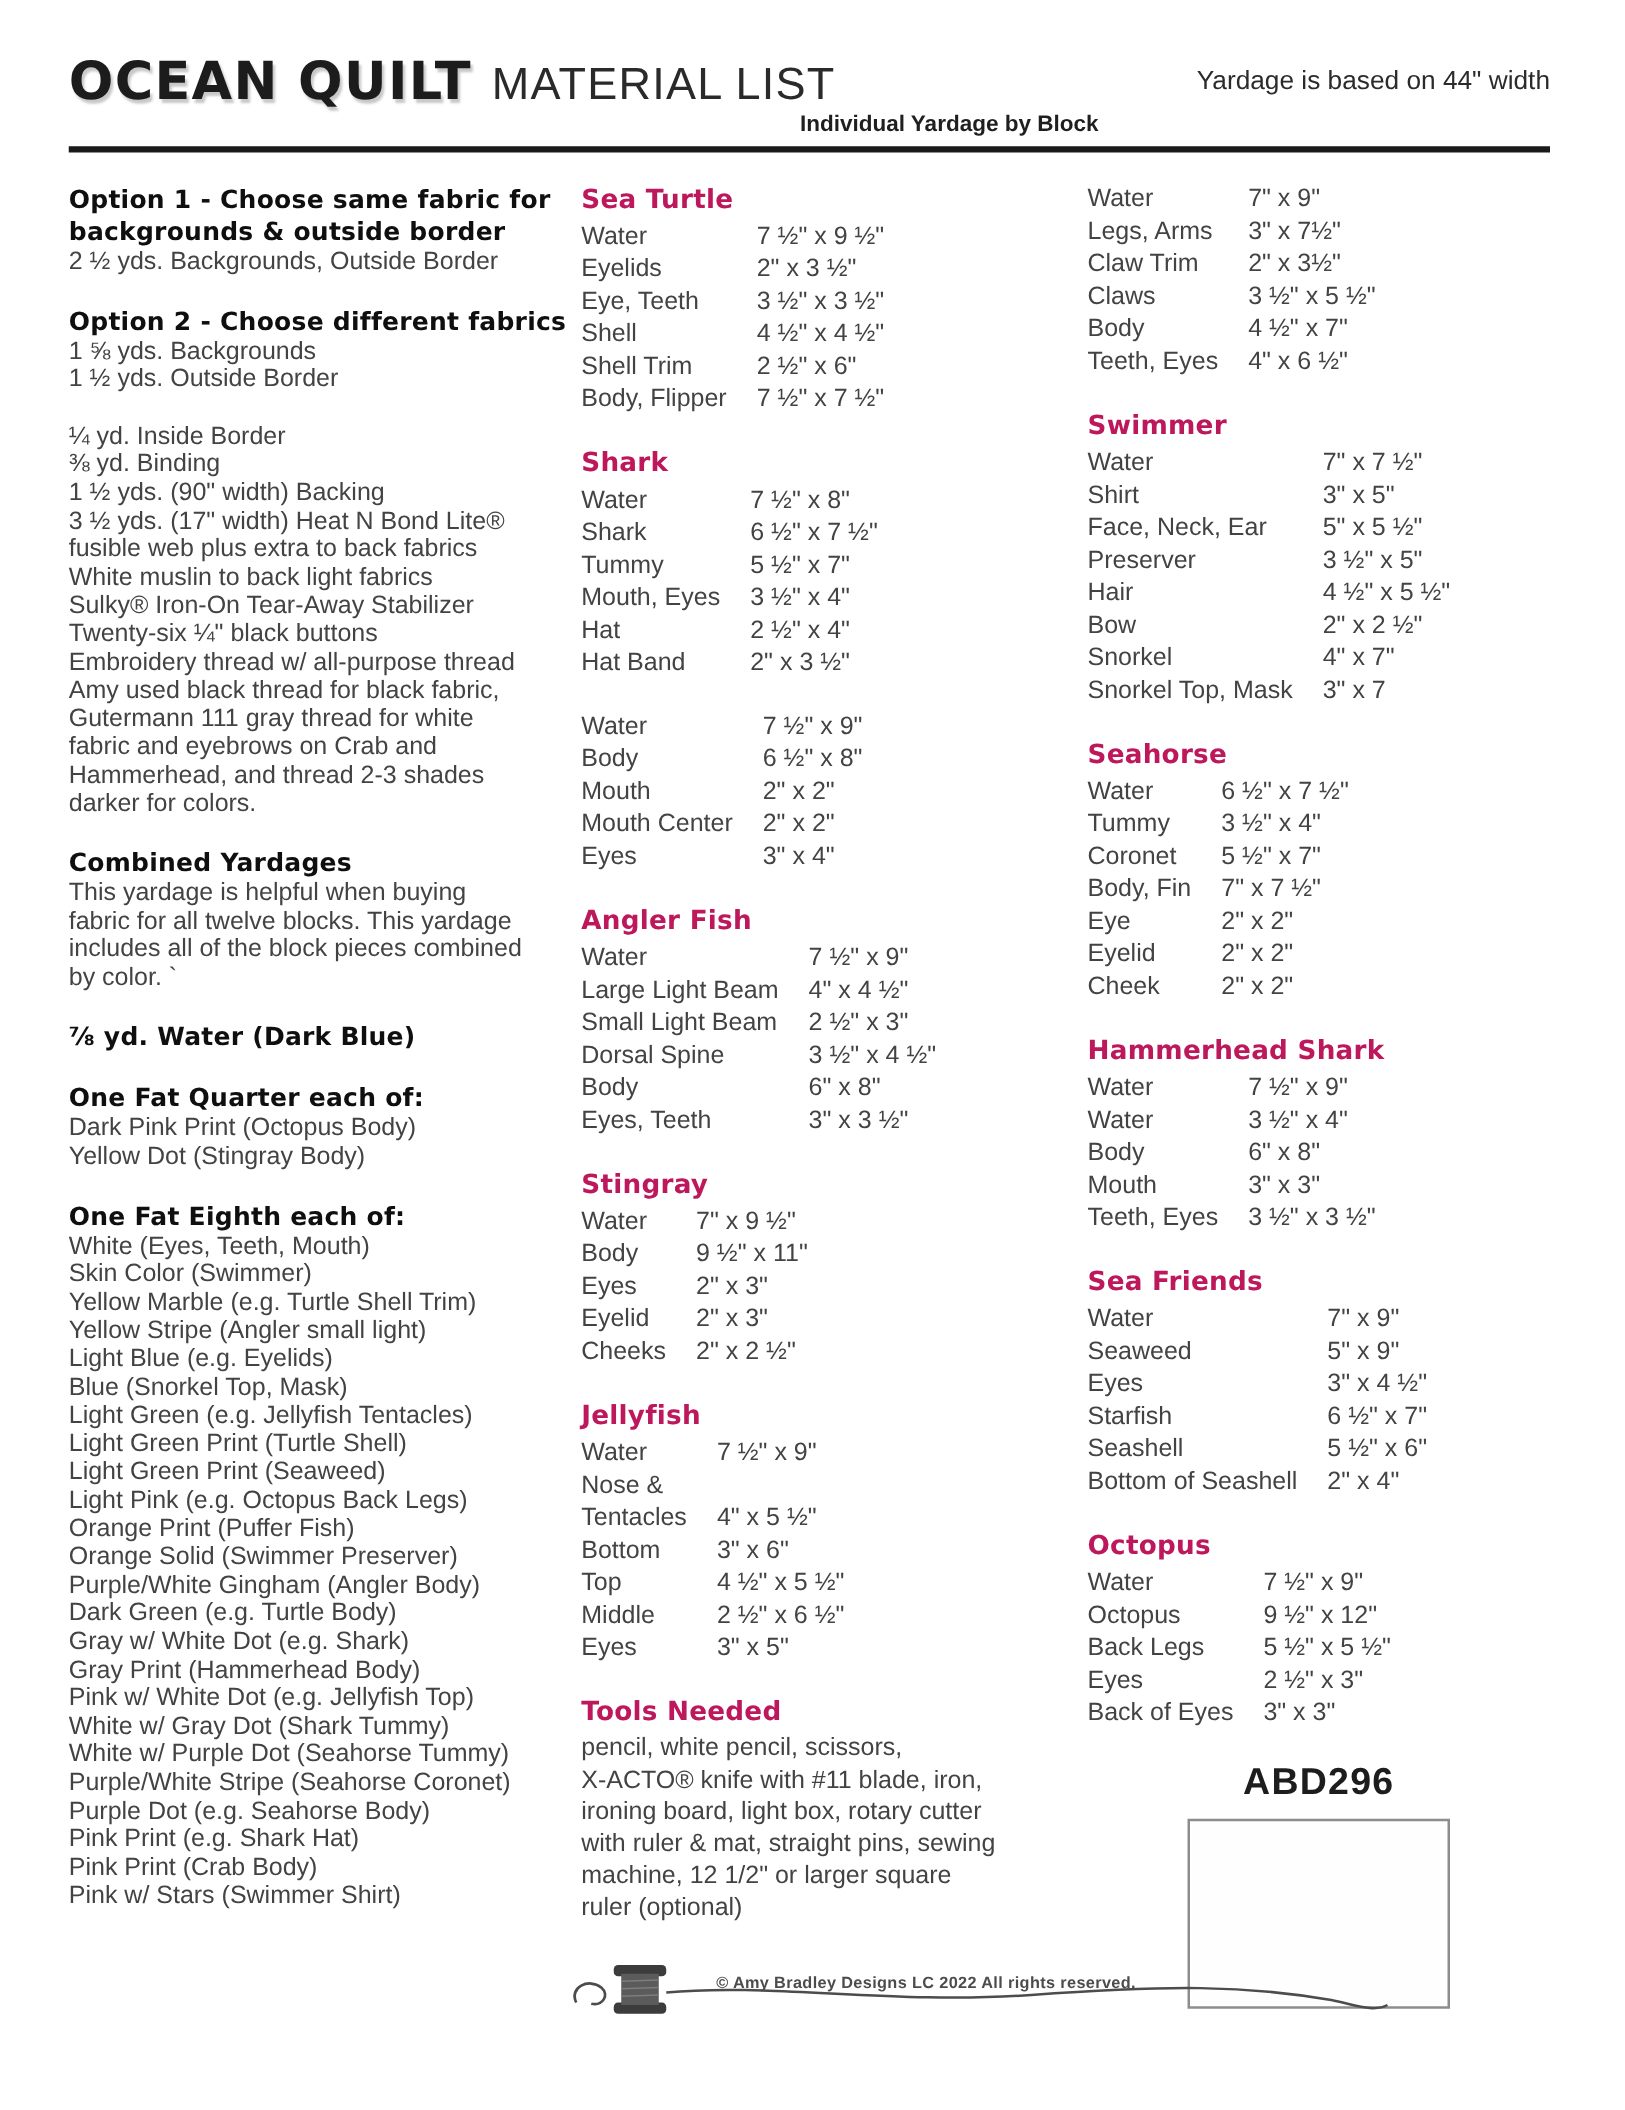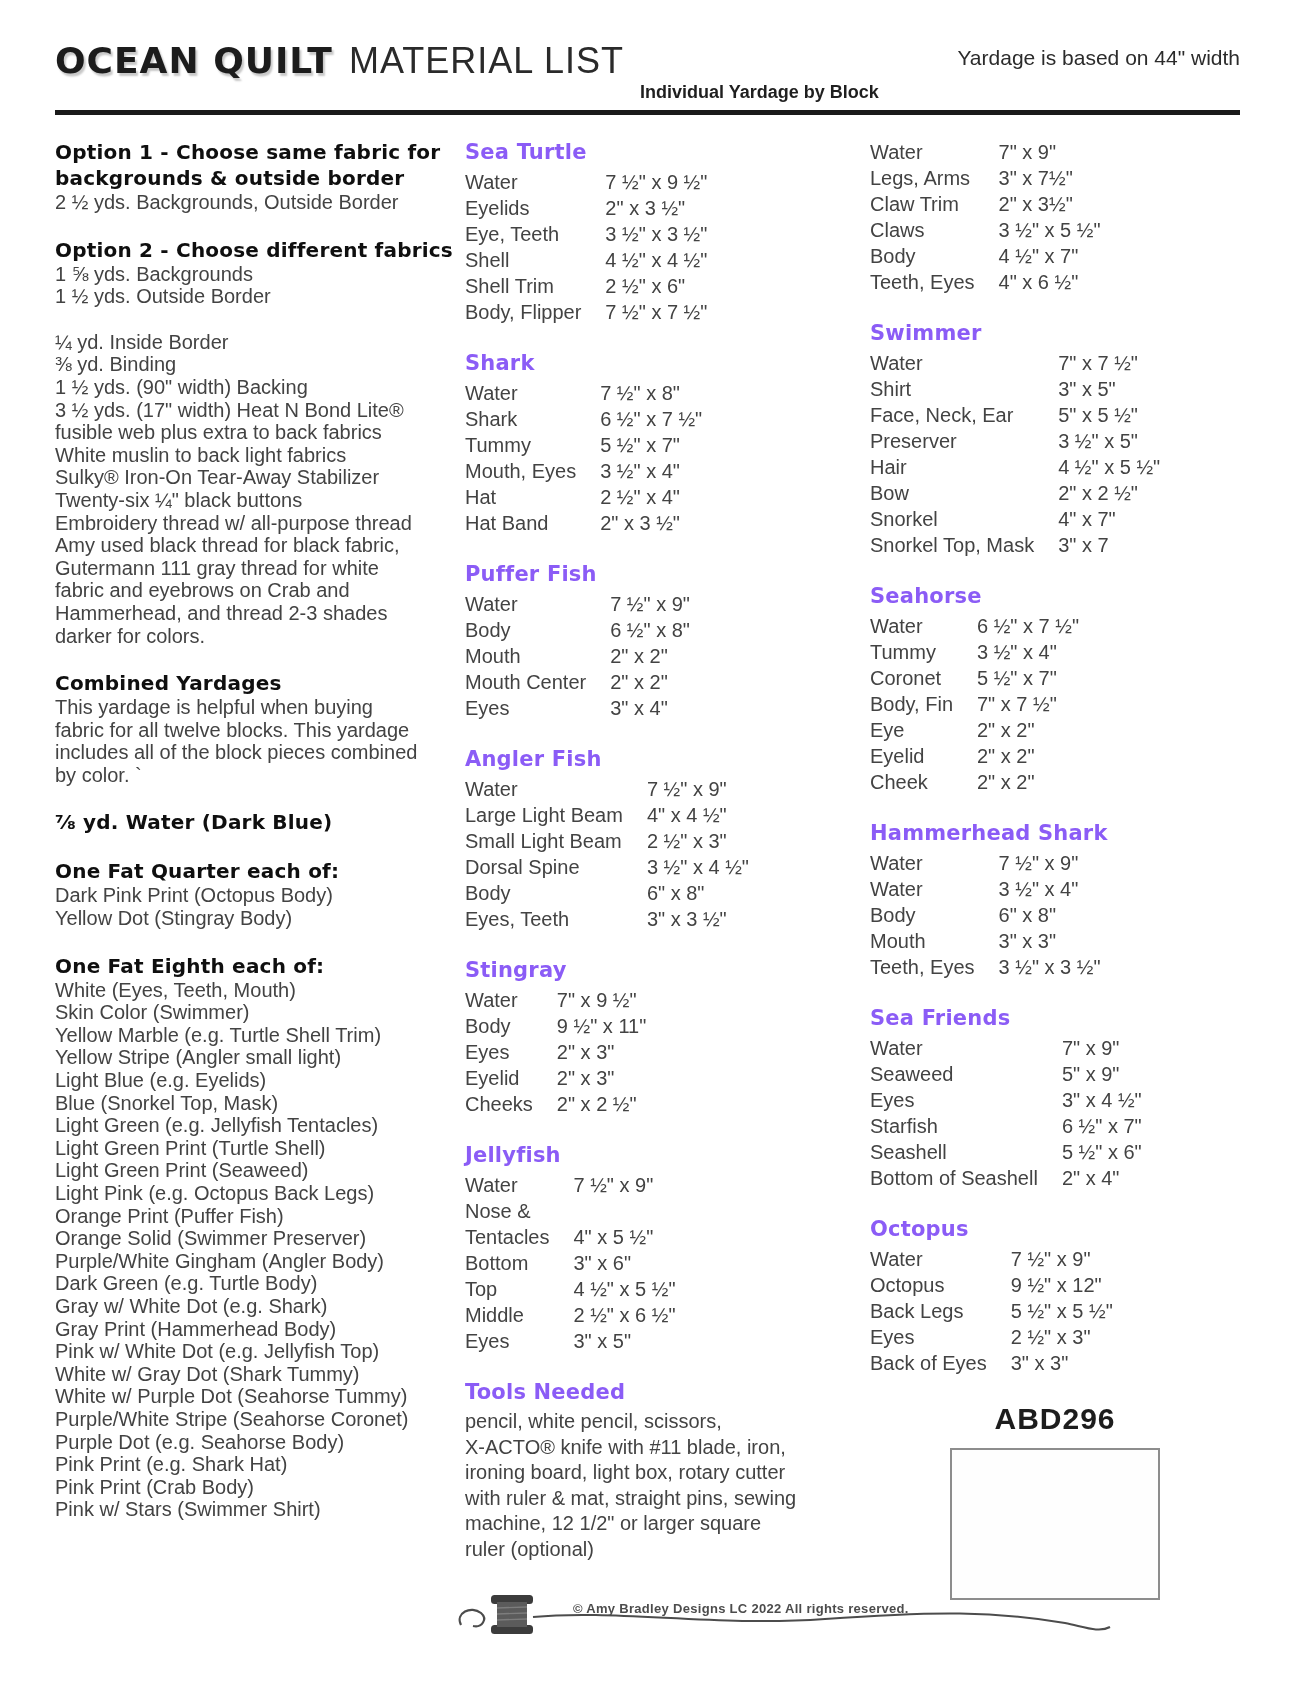--- a/index.html
+++ b/index.html
@@ -6,21 +6,21 @@
   body{
     width:1300px;height:1688px;overflow:hidden;
     font-family:"Liberation Sans",sans-serif;color:#3d3d3d;
     -webkit-font-smoothing:antialiased;
   }
   .page{padding:40px 60px 0 55px;position:relative;}
 
   
   .title-row{display:flex;align-items:baseline;}
   .title-script{
-    font-family:"DejaVu Sans",sans-serif;font-weight:800;font-size:36px;
+    font-family:"DejaVu Sans",sans-serif;font-weight:800;font-size:42px;
     letter-spacing:1px;color:#1c1c1c;text-shadow:2px 3px 2px #c8c8c8;white-space:nowrap;
   }
   .title-rest{font-size:36px;color:#2a2a2a;margin-left:16px;letter-spacing:1px;white-space:nowrap;}
   .yardage-note{margin-left:auto;font-size:21px;color:#2b2b2b;position:relative;top:-8px;white-space:nowrap;}
   .subtitle{font-weight:bold;font-size:18px;color:#1f1f1f;margin-left:585px;margin-top:0px;}
   .rule{height:5px;background:#1a1a1a;margin-top:7px;}
 
   
   .cols{display:flex;margin-top:24px;}
   .col-left{width:410px;flex:none;}
@@ -32,21 +32,21 @@
   .tsec-heading{
     font-family:"DejaVu Sans",sans-serif;font-weight:800;font-size:20px;
     line-height:26px;color:#0f0f0f;letter-spacing:.2px;
   }
   .tsec-line{font-size:20px;line-height:22.6px;color:#434343;}
 
   
   .block{margin-bottom:25px;}
   .block-heading{
     font-family:"DejaVu Sans",sans-serif;font-weight:800;font-size:21px;
-    line-height:27px;color:#8b5cf6;margin:0 0 3px 0;letter-spacing:.2px;
+    line-height:27px;color:#be185d;margin:0 0 3px 0;letter-spacing:.2px;
   }
   .block-table{border-collapse:collapse;}
   .block-table td{font-size:20px;line-height:26px;padding:0;color:#434343;white-space:nowrap;}
   .block-table td.lbl{padding-right:24px;}
 
   
   .tools-line{font-size:20px;line-height:25.5px;color:#434343;}
 
   
   .copyright{position:relative;margin-top:16px;height:60px;width:660px;}
@@ -241,21 +241,20 @@
                 </tr>
                 <tr>
                   <td class="lbl">Hat Band</td>
                   <td>2" x 3 ½"</td>
                 </tr>
               </tbody>
             </table>
   </div>
 
   <div class="block">
-    <h3 class="block-heading">Puffer Fish</h3>
     <table class="block-table">
               <tbody>
                 <tr>
                   <td class="lbl">Water</td>
                   <td>7 ½" x 9"</td>
                 </tr>
                 <tr>
                   <td class="lbl">Body</td>
                   <td>6 ½" x 8"</td>
                 </tr>

